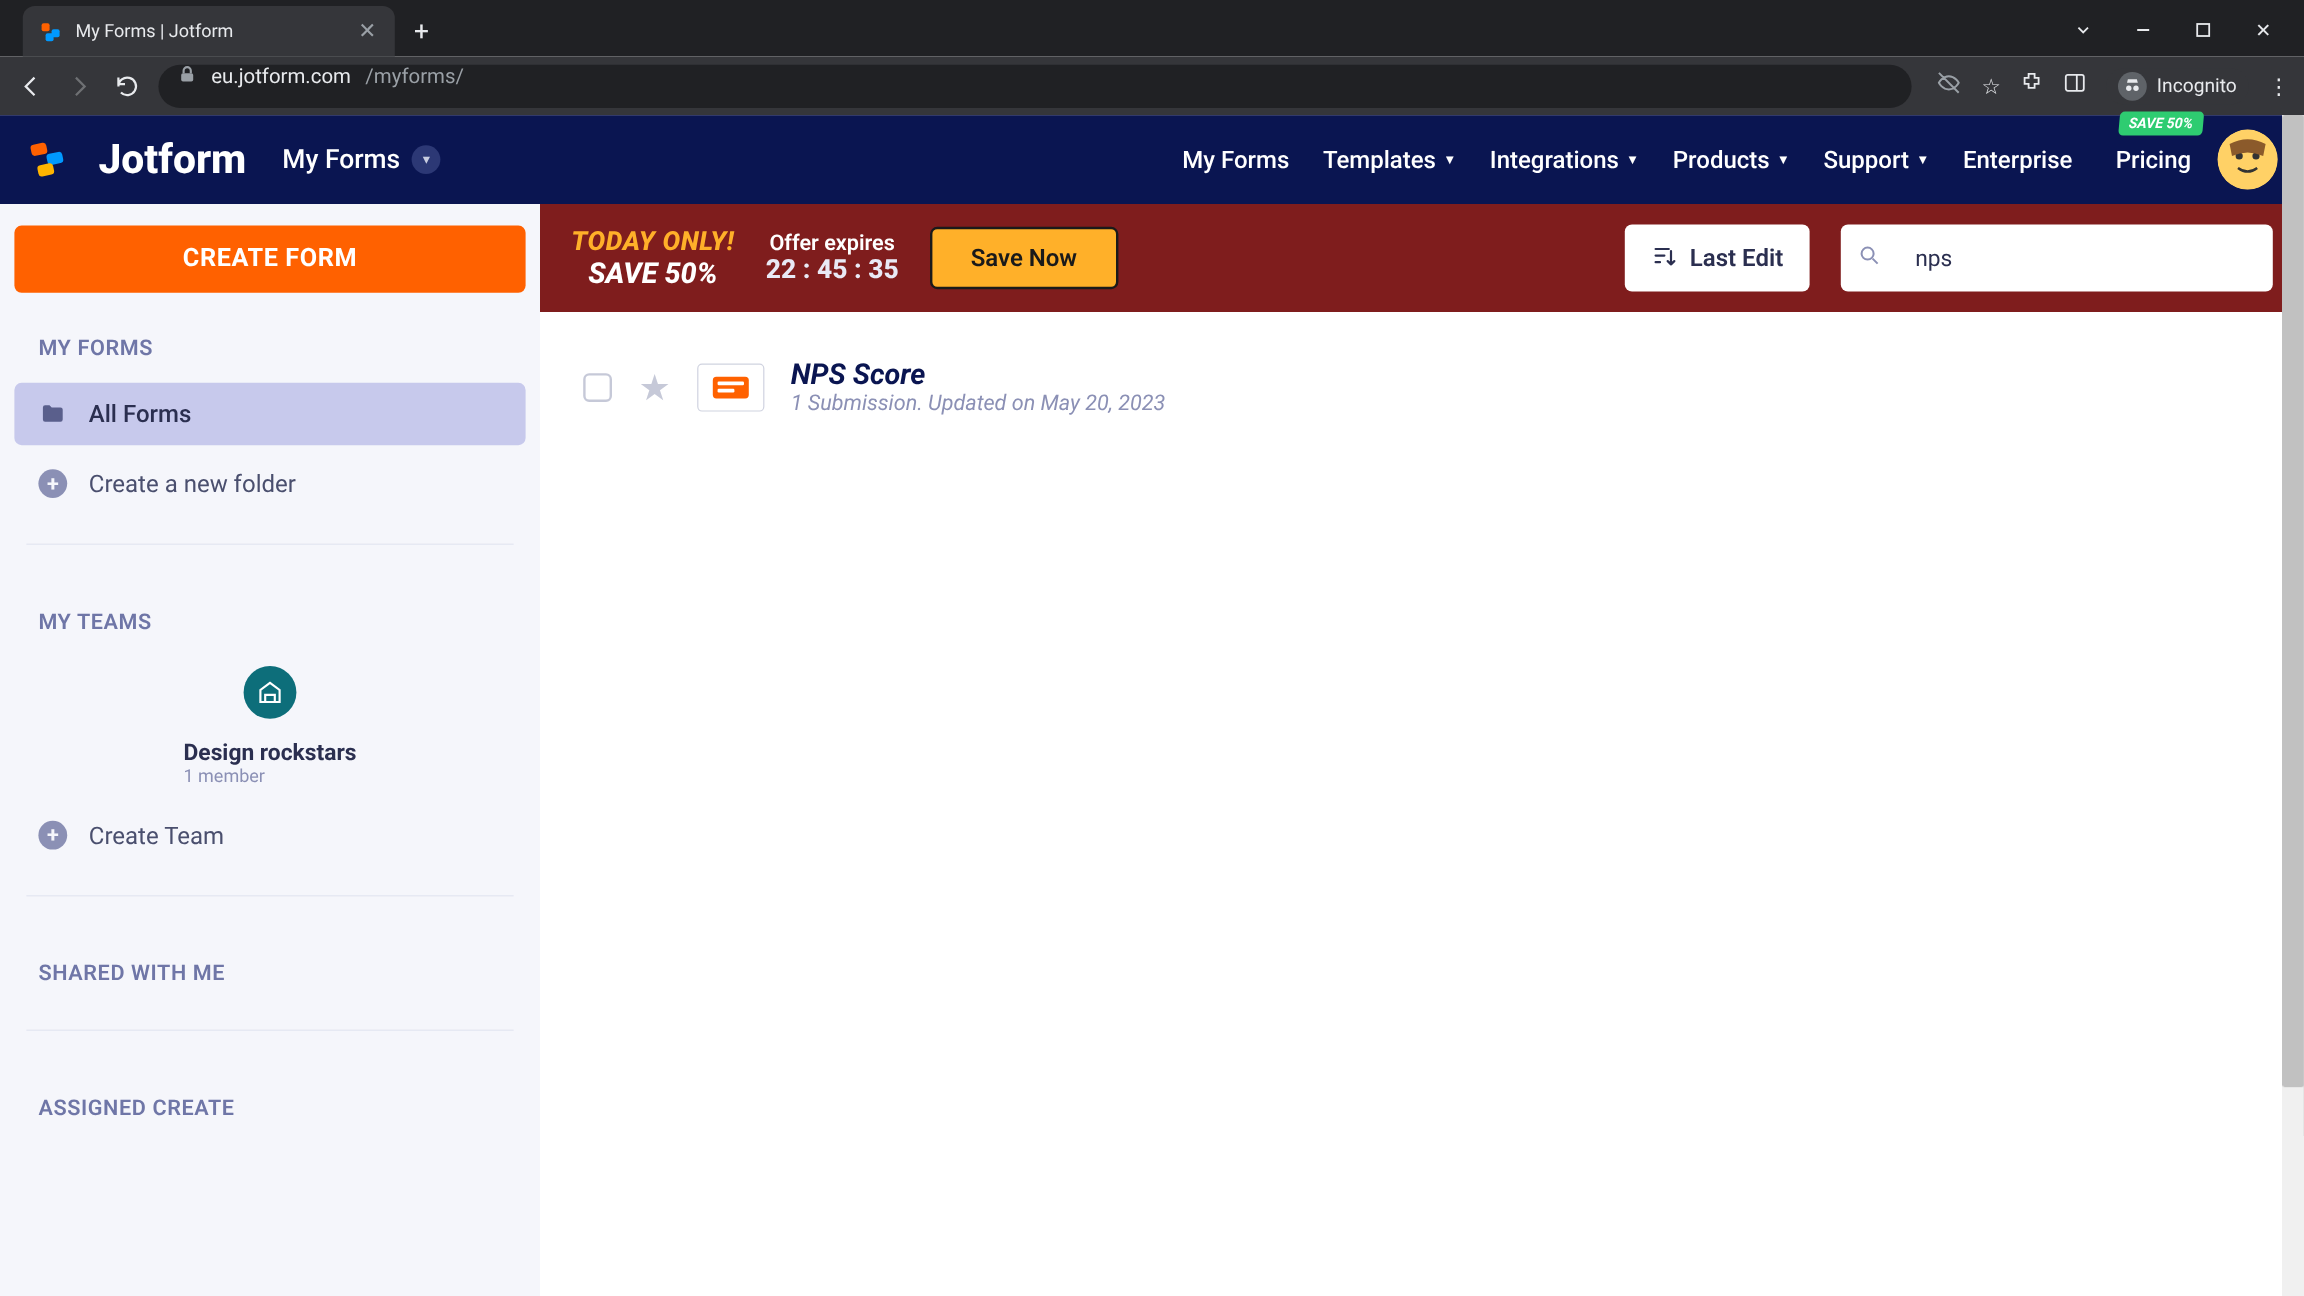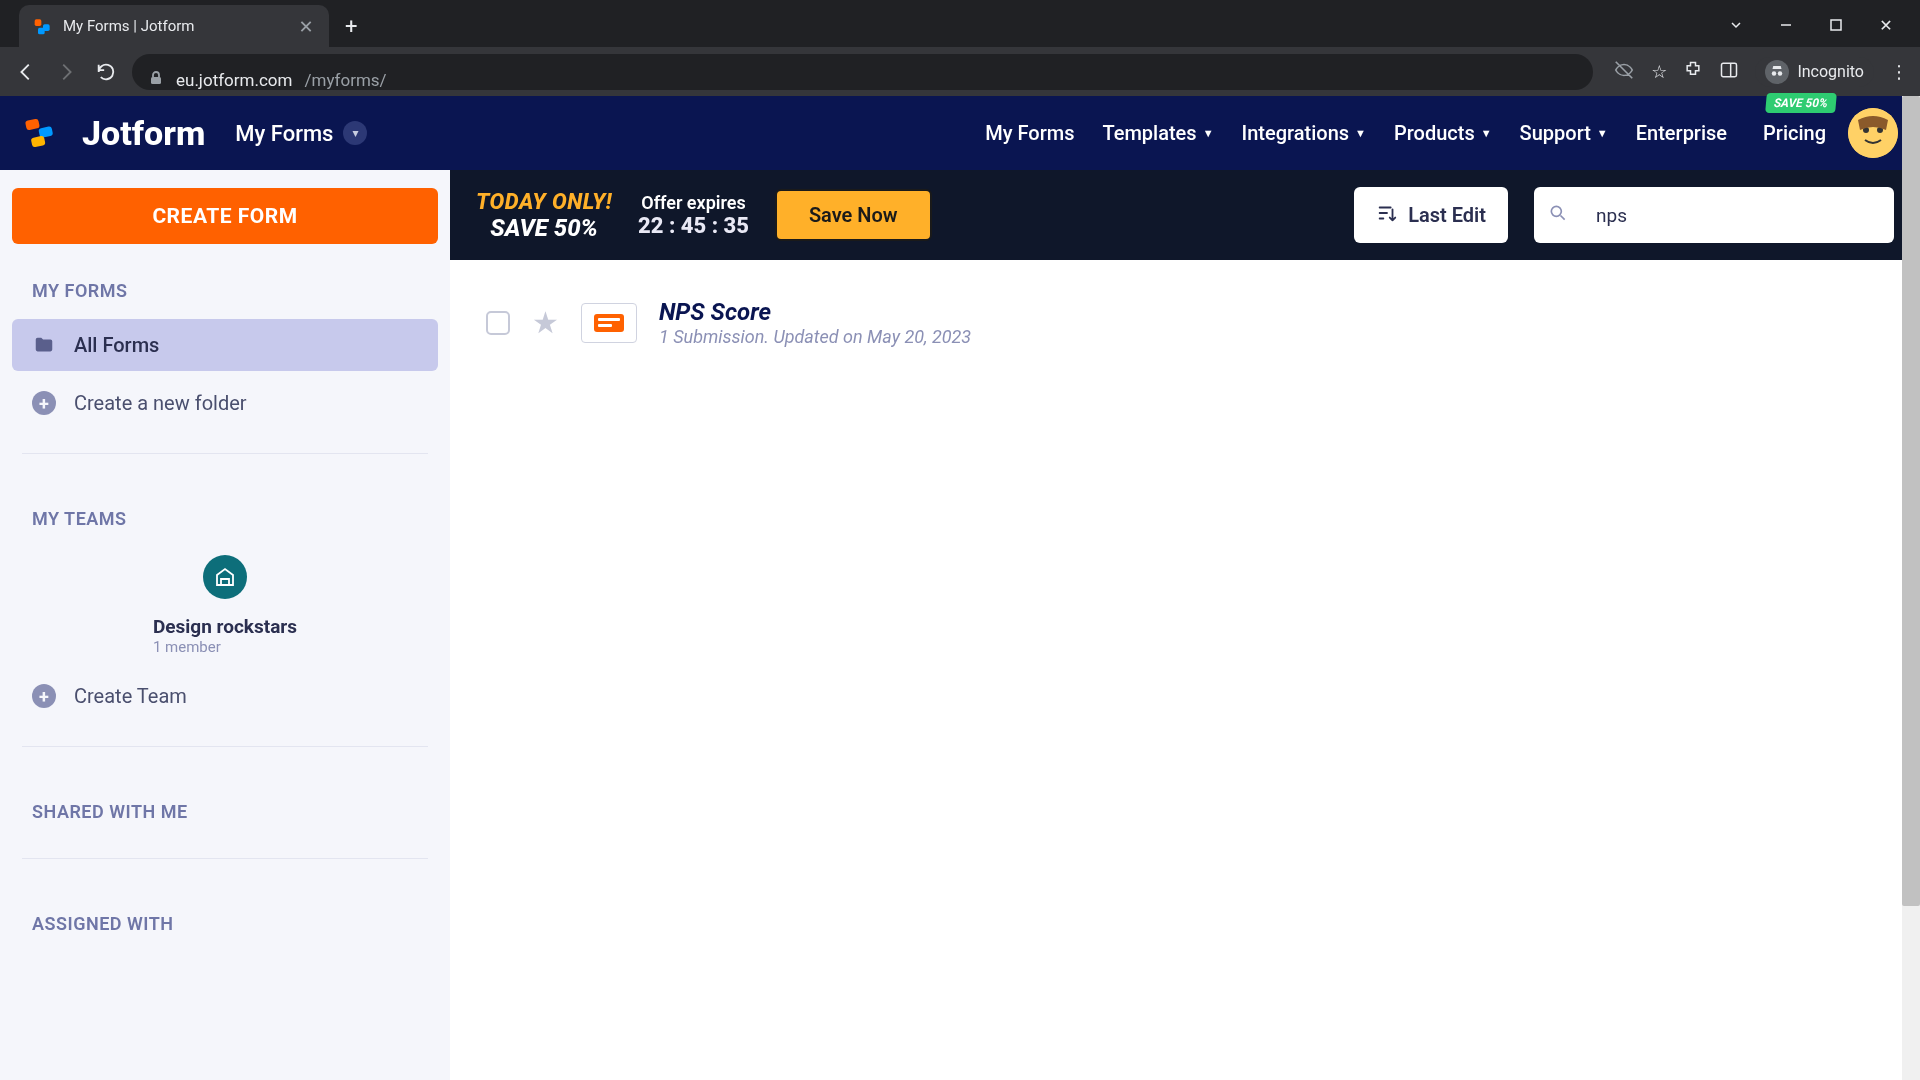--- a/index.html
+++ b/index.html
@@ -12,21 +12,21 @@
 .tab-title { flex: 1; white-space: nowrap; overflow: hidden; }
 .tab-close { width: 18px; height: 18px; display: flex; align-items: center; justify-content: center; color: #9aa0a6; font-size: 18px; cursor: pointer; }
 .new-tab { color: #e8eaed; font-size: 22px; padding: 0 16px; height: 42px; display: flex; align-items: center; cursor: pointer; }
 .chrome-spacer { flex: 1; }
 .window-controls { display: flex; gap: 26px; padding: 0 22px 10px 0; color: #e8eaed; }
 .window-ctrl { width: 24px; height: 24px; display: flex; align-items: center; justify-content: center; cursor: pointer; font-size: 16px; }
 
 .address-bar-row { background: #35363a; height: 49px; display: flex; align-items: center; padding: 0 12px; gap: 12px; }
 .nav-icon { width: 28px; height: 28px; display: flex; align-items: center; justify-content: center; color: #e8eaed; cursor: pointer; }
 .nav-icon.dim { color: #6e7073; }
-.address-bar { flex: 1; background: #202124; height: 36px; border-radius: 18px; display: flex; align-items: flex-end; padding: 0 16px; gap: 12px; color: #e8eaed; font-size: 17px; }
+.address-bar { flex: 1; background: #202124; height: 36px; border-radius: 18px; display: flex; align-items: flex-start; padding: 0 16px; gap: 12px; color: #e8eaed; font-size: 17px; }
 .lock { color: #9aa0a6; }
 .url-dim { color: #9aa0a6; }
 .toolbar-icons { display: flex; align-items: center; gap: 16px; margin-left: 8px; }
 .toolbar-icon { color: #e8eaed; cursor: pointer; font-size: 18px; }
 .incognito-badge { display: flex; align-items: center; gap: 8px; background: #35363a; padding: 3px 10px; border-radius: 16px; color: #e8eaed; font-size: 16px; }
 .incog-icon { width: 24px; height: 24px; background: #5f6368; border-radius: 50%; display: flex; align-items: center; justify-content: center; }
 
 
 .app-header { background: #0a1551; height: 74px; display: flex; align-items: center; padding: 0 22px; }
 .logo { display: flex; align-items: center; gap: 22px; }
@@ -54,21 +54,21 @@
 .divider { border: none; border-top: 1px solid #e3e5f0; margin: 18px 10px; }
 .team-item { display: flex; align-items: center; gap: 16px; padding: 8px 16px; cursor: pointer; flex-direction: column; }
 .team-badge { width: 44px; height: 44px; border-radius: 50%; background: #0d6e7a; display: flex; align-items: center; justify-content: center; color: #fff; }
 .team-info { display: flex; flex-direction: column; }
 .team-name { color: #2b2f50; font-size: 19px; font-weight: 700; }
 .team-meta { color: #8b90b5; font-size: 15px; }
 .plus-circle { width: 24px; height: 24px; border-radius: 50%; background: #8b90b5; color: #f5f6fb; display: flex; align-items: center; justify-content: center; font-size: 18px; font-weight: 700; }
 
 
 .main-panel { flex: 1; display: flex; flex-direction: column; }
-.promo-bar { background: #0f172a; height: 90px; display: flex; align-items: center; padding: 0 26px; gap: 26px; }
+.promo-bar { background: #7f1d1d; height: 90px; display: flex; align-items: center; padding: 0 26px; gap: 26px; }
 .promo-text { display: flex; flex-direction: column; align-items: center; }
 .promo-line1 { color: #ffb029; font-size: 22px; font-weight: 800; font-style: italic; letter-spacing: 0.5px; }
 .promo-line2 { color: #fff; font-size: 24px; font-weight: 800; font-style: italic; }
 .offer-box { display: flex; flex-direction: column; align-items: center; color: #fff; }
 .offer-label { font-size: 18px; font-weight: 600; }
 .offer-time { font-size: 22px; font-weight: 800; color: #e9e9f5; }
 .save-now { background: #ffb029; color: #1a1a1a; border: 2px solid #1a1a1a; padding: 12px 32px; border-radius: 6px; font-size: 20px; font-weight: 600; cursor: pointer; }
 .promo-spacer { flex: 1; }
 .sort-btn { background: #fff; border: none; height: 56px; padding: 0 22px; border-radius: 6px; display: flex; align-items: center; gap: 10px; font-size: 20px; font-weight: 600; color: #2b2f50; cursor: pointer; }
 .search-box { background: #fff; height: 56px; border-radius: 6px; display: flex; align-items: center; padding: 0 14px; gap: 28px; width: 360px; }
@@ -265,21 +265,21 @@
       </div>
     </div>
     <div class="side-item">
       <span class="side-icon plus-circle">+</span>
       <span>Create Team</span>
     </div>
     <hr class="divider">
 
     <div class="section-label">SHARED WITH ME</div>
     <hr class="divider">
-    <div class="section-label">ASSIGNED WITH</div>
+    <div class="section-label">ASSIGNED CREATE</div>
   </aside>
 
   <main class="main-panel">
     <div class="promo-bar">
       <div class="promo-text">
         <span class="promo-line1">TODAY ONLY!</span>
         <span class="promo-line2">SAVE 50%</span>
       </div>
       <div class="offer-box">
         <span class="offer-label">Offer expires</span>

